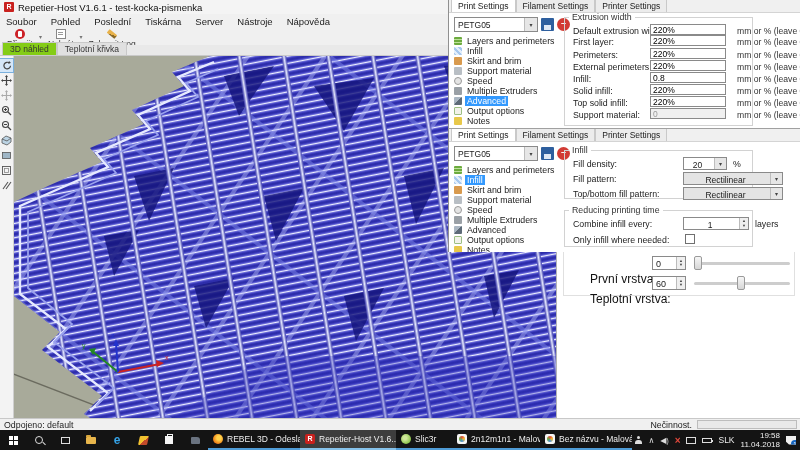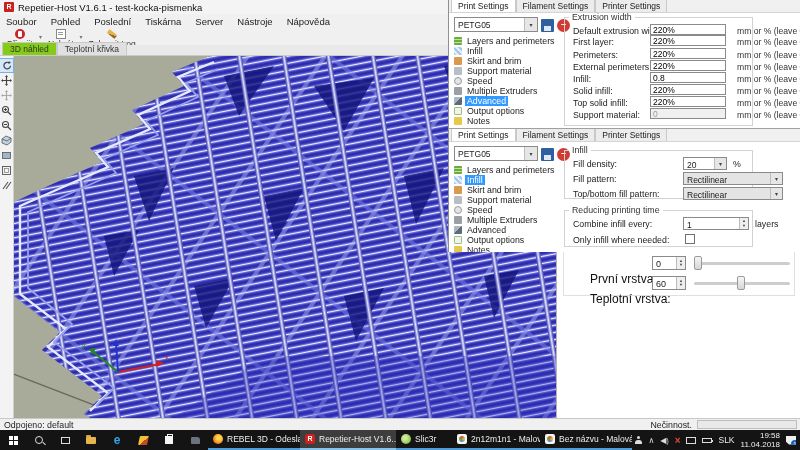--- a/index.html
+++ b/index.html
@@ -50,21 +50,21 @@
   .h-first { left:0; }
   .h-last { left:45%; }
 
   
   .slicer { width:352px; background:#fff; border-left:1px solid #909090; overflow:hidden; }
   #slicer-top { left:448px; top:0; height:128px; }
   #slicer-bottom { left:448px; top:128px; height:124px; border-top:1px solid #a0a0a0; }
   .stabs { height:13px; background:#f0f0f0; border-bottom:1px solid #d4d4d4; display:flex; align-items:flex-end; padding-left:2px; font-size:8.5px; }
   .stab { padding:1px 6px; border:1px solid #c9c9c9; border-bottom:none; background:#ececec; color:#222; }
   .stab.active { background:#fff; }
-  .preset-row { position:absolute; left:5px; top:17px; display:flex; align-items:flex-end; gap:3px; }
+  .preset-row { position:absolute; left:5px; top:17px; display:flex; align-items:center; gap:3px; }
   .combo { width:84px; height:15px; border:1px solid #8a8a8a; background:#fff; display:flex; }
   .combo .cv { flex:1; font-size:8.5px; padding:2px 0 0 3px; }
   .combo .ar { width:13px; background:#e6e6e6; border-left:1px solid #bdbdbd; text-align:center; font-size:6px; color:#444; line-height:14px; }
   .ico-save { width:13px; height:13px; background:#2e5f9e; border-radius:1px; position:relative; }
   .ico-save:after { content:""; position:absolute; left:3px; bottom:1px; width:7px; height:5px; background:#dfe8f4; }
   .ico-del { width:13px; height:13px; background:#d23b34; border-radius:50%; color:#fff; font-size:9px; font-weight:bold; text-align:center; line-height:11px; }
   .slist { position:absolute; left:5px; top:36px; width:112px; font-size:8.8px; }
   .slist .row { display:flex; align-items:center; gap:3px; height:10px; white-space:nowrap; }
   .slist .row .t { padding:0 2px; }
   .slist .row.sel .t { background:#3399fe; color:#fff; }
@@ -79,21 +79,21 @@
   .li7{background:#f2f2ea;border:1px solid #9cbf84;}
   .li8{background:#e8c84a;}
   fieldset.grp { position:absolute; left:115px; width:189px; border:1px solid #d2d2d2; }
   fieldset.grp legend { font-size:8.8px; color:#333; padding:0 3px; margin-left:4px; }
   .frow { position:absolute; left:8px; height:12px; white-space:nowrap; }
   .frow .fl { font-size:8.8px; color:#222; }
   .frow input { position:absolute; left:77px; top:-1px; width:76px; height:11px; border:1px solid #8a8a8a; font-size:8.5px; padding:0 2px; font-family:inherit; }
   .frow input:disabled { background:#f0f0f0; color:#999; }
   .frow .fu { position:absolute; left:164px; top:1px; font-size:8.6px; color:#333; }
   .ctl { position:absolute; top:-1px; height:13px; border:1px solid #8a8a8a; display:flex; font-size:8.5px; }
-  .ctl .cv { padding:2px 6px 0 3px; flex:1; background:#fff; }
+  .ctl .cv { padding:2px 6px 0 3px; flex:1; background:#fff;text-align:center; }
   .ctl.gray .cv { background:#e4e4e4; }
   .ctl .ar { width:12px; background:#e6e6e6; border-left:1px solid #bdbdbd; text-align:center; font-size:6px; color:#444; line-height:12px; }
   .unit-after { position:absolute; top:1px; font-size:8.8px; color:#222; }
   .chk { position:absolute; width:10px; height:10px; border:1px solid #707070; background:#fff; top:0; }
 
   
   #statusbar { left:0; top:418px; width:800px; height:12px; background:#f0f0f0; border-top:1px solid #c8c8c8; font-size:8.8px; color:#222; }
   #statusbar .sl { position:absolute; left:4px; top:1px; }
   #statusbar .sr { position:absolute; right:108px; top:1px; }
   #statusbar .pbar { position:absolute; right:3px; top:1px; width:100px; height:9px; border:1px solid #bdbdbd; background:#e9e9e9; }

